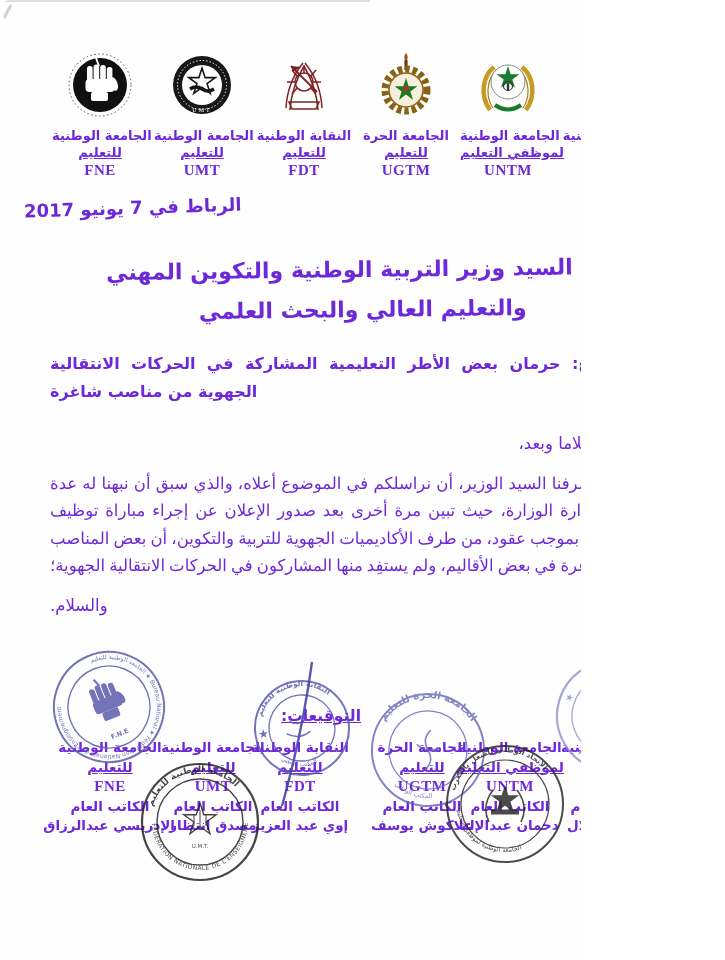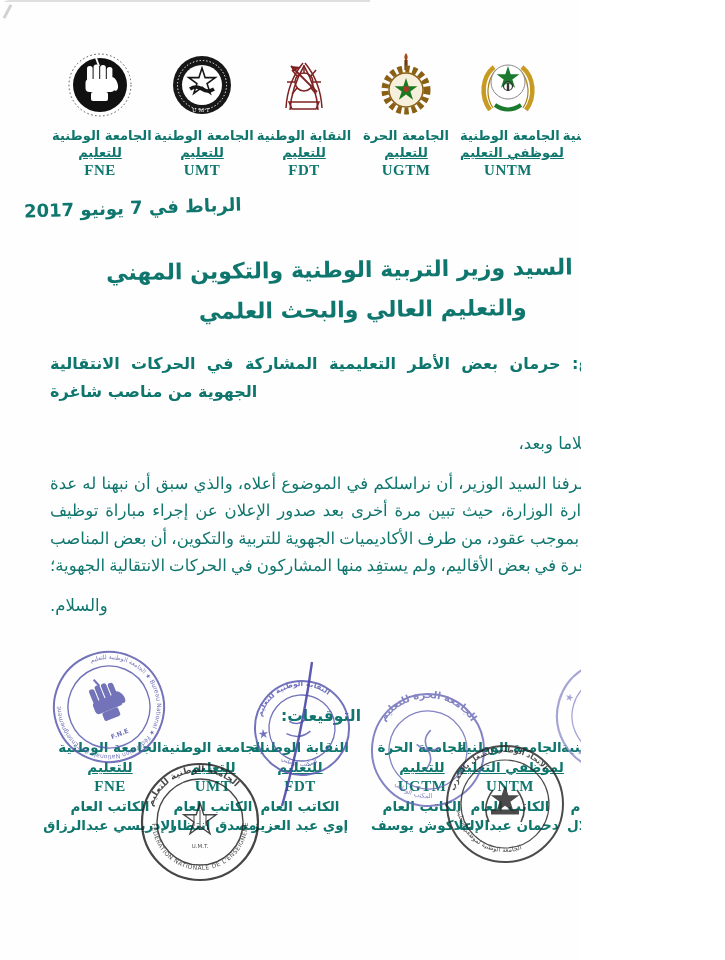--- a/index.html
+++ b/index.html
@@ -1,17 +1,17 @@
 <!DOCTYPE html>
 <html><head>
 <meta charset="utf-8">
 <style>
   html,body{margin:0;padding:0;background:#ffffff;}
   .page{position:relative;width:581px;height:960px;background:#fefefe;overflow:hidden;
-        font-family:"DejaVu Sans",sans-serif;color:#0f766e;border-radius:9px;}
+        font-family:"DejaVu Sans",sans-serif;color:#6d28d9;border-radius:9px;}
   
   .edge-top{position:absolute;top:0;left:0;width:370px;height:2px;background:#d7d7d7;opacity:.8;}
   .edge-mark{position:absolute;top:4px;left:6px;width:3px;height:15px;background:#bdbdbd;transform:rotate(28deg);opacity:.7;}
   
   .letterhead{position:absolute;left:52px;top:52px;width:606px;display:flex;justify-content:space-between;}
   .lh-cell{width:96px;text-align:center;}
   .lh-cell svg{display:block;margin:0 auto;}
   .lh-l1{font-size:13px;font-weight:bold;line-height:17px;margin-top:3px;white-space:nowrap;}
   .lh-l2{font-size:13px;font-weight:bold;line-height:17px;text-decoration:underline;white-space:nowrap;}
   .lh-acr{font-size:15px;font-weight:bold;font-family:"Liberation Serif",serif;line-height:19px;letter-spacing:.5px;}
@@ -26,21 +26,21 @@
            line-height:28px;direction:rtl;text-align:justify;text-align-last:left;}
   
   .bodytext{position:absolute;left:38px;top:418px;width:612px;font-size:16.5px;line-height:27.6px;}
   .bodytext p{margin:12px;}
   .greet{direction:rtl;text-align:right;}
   .para{direction:rtl;text-align:justify;text-align-last:left;text-indent:40px;font-family:Liberation Serif, serif;}
   .closing{text-align-last:justify;}
   .salam{direction:rtl;text-align:left;padding-left:0;padding-right:48px;}
   
   .sig-heading{position:absolute;left:281px;top:707px;font-size:15.5px;font-weight:bold;
-               direction:rtl;}
+               text-decoration:underline;direction:rtl;}
   .sig-col{position:absolute;top:738px;text-align:center;font-weight:bold;font-size:13.5px;
            line-height:19.5px;direction:rtl;}
   .sig-org2{text-decoration:underline;}
   .sig-acr{font-family:"Liberation Serif",serif;font-size:15px;letter-spacing:.5px;direction:ltr;}
   .sig-name{white-space:nowrap;}
   
   .stamp{position:absolute;pointer-events:none;}
   .st-fne{left:48px;top:646px;opacity:.85;transform:rotate(-22deg);}
   .st-umt{left:138px;top:760px;opacity:.82;}
   .st-fdt{left:252px;top:678px;opacity:.85;transform:rotate(-6deg);}

